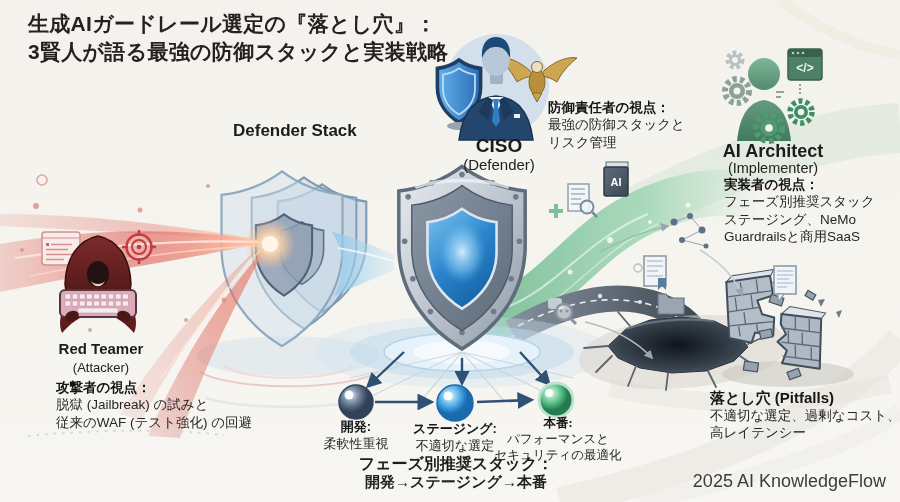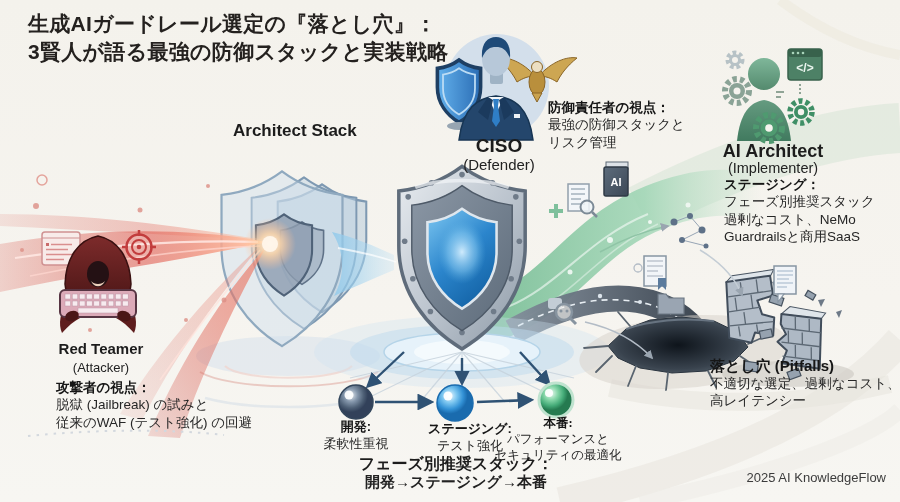--- a/index.html
+++ b/index.html
@@ -18,23 +18,23 @@
   .arch-name{left:773px;top:140px;font-size:18px;}
   .arch-role{left:773px;top:159px;font-size:14.5px;color:#222;}
   .arch-view{left:724px;top:176px;font-size:13.5px;}
   .rt-name{left:101px;top:339px;font-size:15px;}
   .rt-role{left:101px;top:360px;font-size:13px;color:#222;}
   .rt-view{left:56px;top:379px;font-size:13.5px;}
   .ph{font-size:13px;}
   .ph2{font-size:12.5px;}
   .footer-h{left:456px;top:454px;font-size:16px;}
   .footer-t{left:456px;top:472px;font-size:15px;font-weight:600;color:#222;}
-  .pit-view{left:710px;top:356px;font-size:13.5px;}
+  .pit-view{left:710px;top:388px;font-size:13.5px;}
   .pit-h{font-size:15px;}
-  .credit{right:14px;top:470px;font-size:13px;color:#3c3c3c;}
+  .credit{right:14px;top:470px;font-size:18px;color:#3c3c3c;}
   .vh{font-weight:700;color:#161616;}
 </style>
 </head>
 <body>
 
 <div class="canvas">
 
 <svg class="art" width="900" height="502" viewBox="0 0 900 502">
   <defs>
     <linearGradient id="redH" x1="0" y1="0" x2="1" y2="0">
@@ -483,54 +483,54 @@
   </g>
 
   <path d="M28,436 C100,429 170,429 224,435" stroke="#d3d8de" stroke-width="2" stroke-dasharray="2.5 6" fill="none"></path>
 </svg>
 
 <div class="t title">
   <div>生成AIガードレール選定の『落とし穴』：</div>
   <div>3賢人が語る最強の防御スタックと実装戦略</div>
 </div>
 
-<div class="t b stack-label">Architect Stack</div>
+<div class="t b stack-label">Defender Stack</div>
 
 <div class="t b c ciso-name">CISO</div>
 <div class="t c ciso-role">(Defender)</div>
 <div class="t ciso-view">
   <div class="vh">防御責任者の視点：</div>
   <div>最強の防御スタックと</div>
   <div>リスク管理</div>
 </div>
 
 <div class="t b c arch-name">AI Architect</div>
 <div class="t c arch-role">(Implementer)</div>
 <div class="t arch-view">
-  <div class="vh">ステージング：</div>
+  <div class="vh">実装者の視点：</div>
   <div>フェーズ別推奨スタック</div>
-  <div>過剰なコスト、NeMo</div>
+  <div>ステージング、NeMo</div>
   <div>Guardrailsと商用SaaS</div>
 </div>
 
 <div class="t b c rt-name">Red Teamer</div>
 <div class="t c rt-role">(Attacker)</div>
 <div class="t rt-view">
   <div class="vh">攻撃者の視点：</div>
   <div>脱獄 (Jailbreak) の試みと</div>
   <div>従来のWAF (テスト強化) の回避</div>
 </div>
 
 <div class="t c ph" style="left:356px;top:419px;">
   <div class="vh">開発:</div>
   <div>柔軟性重視</div>
 </div>
-<div class="t c ph" style="left:470px;top:421px;">
+<div class="t c ph" style="left:455px;top:421px;">
   <div class="vh">ステージング:</div>
-  <div>テスト強化</div>
+  <div>不適切な選定</div>
 </div>
 <div class="t c ph2" style="left:558px;top:415px;font-family:Liberation Serif, serif;">
   <div class="vh">本番:</div>
   <div>パフォーマンスと</div>
   <div>セキュリティの最適化</div>
 </div>
 
 <div class="t b c footer-h">フェーズ別推奨スタック：</div>
 <div class="t c footer-t">開発→ステージング→本番</div>
 

